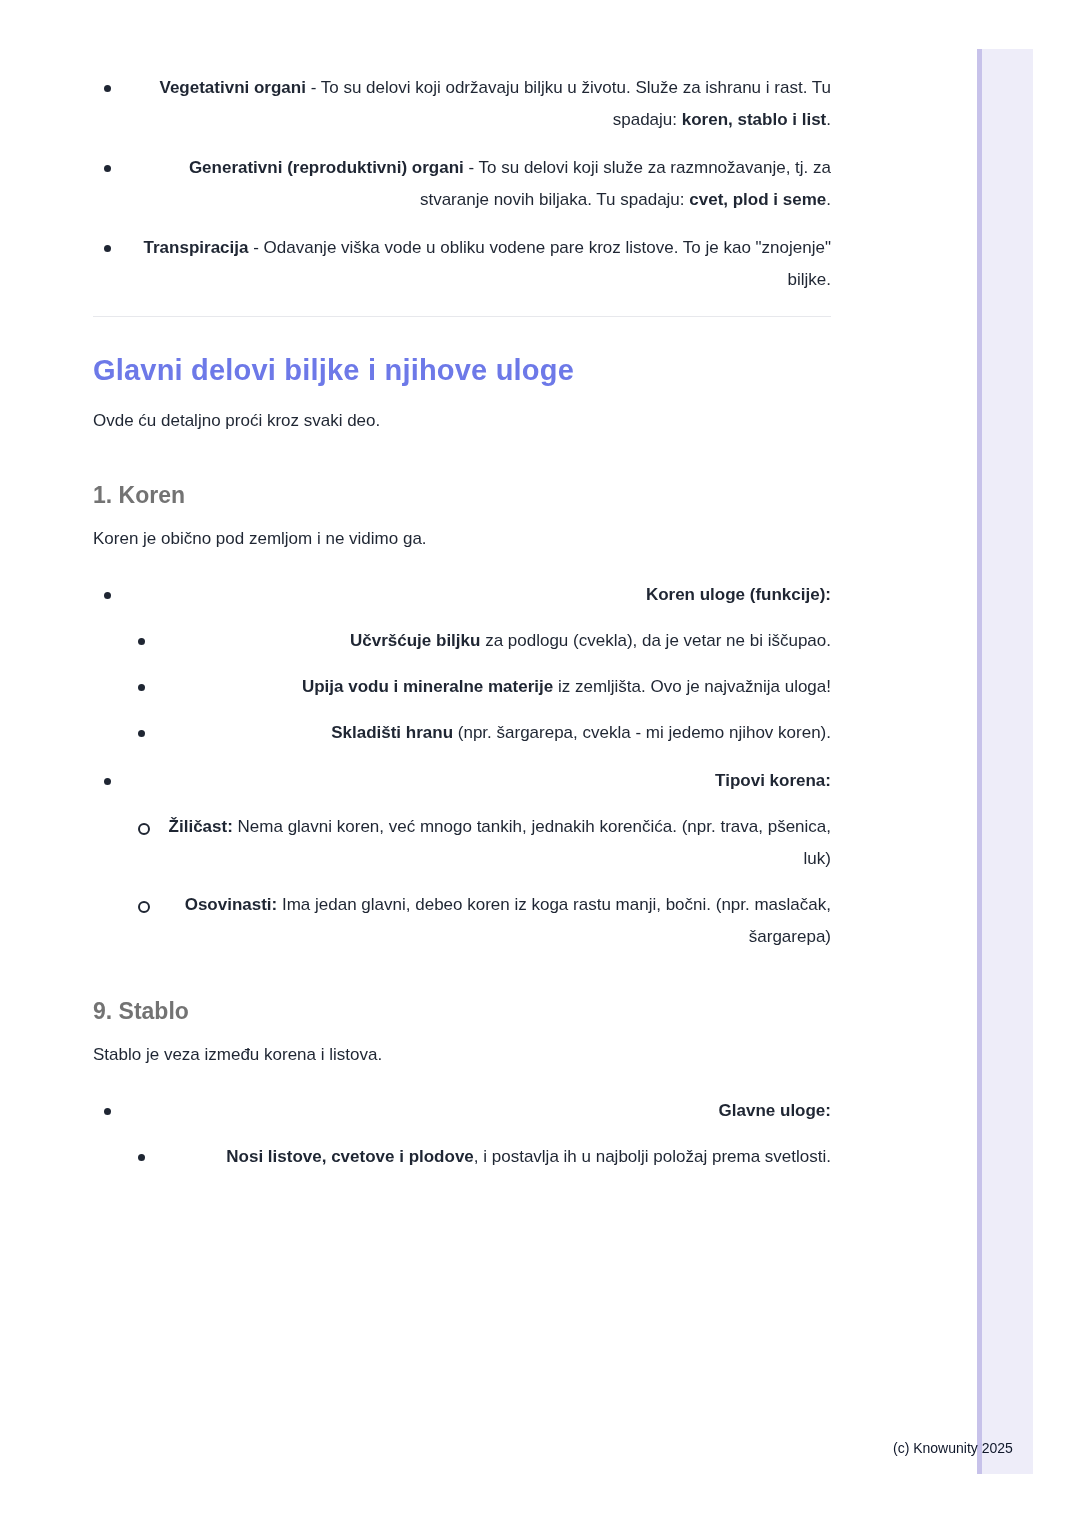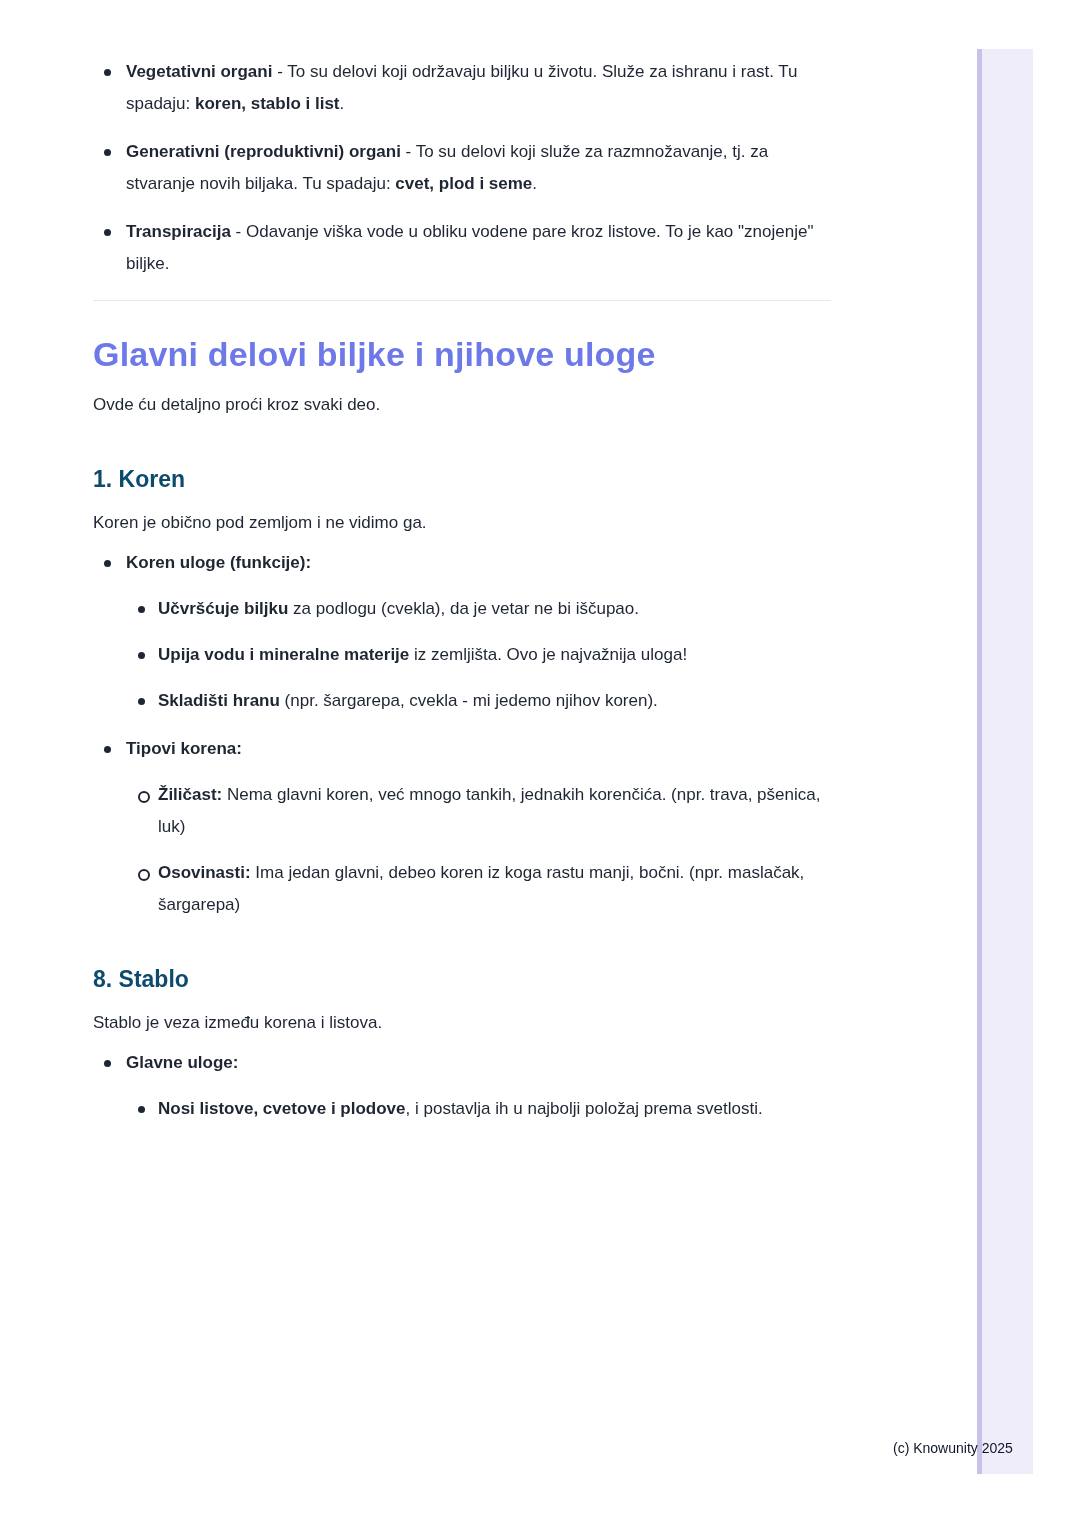--- a/index.html
+++ b/index.html
@@ -26,21 +26,21 @@
   .content {
     position: absolute;
     left: 93px; top: 48px;
     width: 738px;
     font-size: 17px;
     line-height: 32px;
     z-index: 2;
   }
   .b { font-weight: 700; }
   ul { list-style: none; }
-  ul.top { margin-top: 8px; }
+  ul.top { margin-top: 24px; text-align: right; }
   .li1 {
     position: relative;
     padding-left: 33px;
     margin-bottom: 16px;
   }
   .li1::before {
     content: "";
     position: absolute;
     left: 11px; top: 13px;
     width: 7px; height: 7px;
@@ -67,28 +67,28 @@
     width: 8px; height: 8px;
     top: 12px;
   }
   .divider {
     height: 1px;
     background: #e7e8ec;
     margin-top: 20px;
   }
   h2 {
     color: #6d79e8;
-    font-size: 34px;
+    font-size: 29px;
     line-height: 38px;
     font-weight: 700;
     margin-top: 34px;
     letter-spacing: 0.2px;
   }
   h3 {
-    color: #0c4a6e;
+    color: #737373;
     font-size: 23px;
     line-height: 32px;
     font-weight: 700;
     margin-top: 42px;
   }
   p.lede { margin-top: 16px; }
   p.body { margin-top: 12px; }
   .watermark {
     position: absolute;
     left: 893px; top: 1438px;
@@ -133,21 +133,21 @@
       </li>
       <li class="li1">
         <span><span class="b">Tipovi korena:</span></span>
         <ul class="l2">
           <li class="li2 ring"><span class="b">Žiličast:</span><span> Nema glavni koren, već mnogo tankih, jednakih korenčića. (npr. trava, pšenica, luk)</span></li>
           <li class="li2 ring"><span class="b">Osovinasti:</span><span> Ima jedan glavni, debeo koren iz koga rastu manji, bočni. (npr. maslačak, šargarepa)</span></li>
         </ul>
       </li>
     </ul>
 
-    <h3>8. Stablo</h3>
+    <h3>9. Stablo</h3>
     <p class="body">Stablo je veza između korena i listova.</p>
 
     <ul class="top">
       <li class="li1">
         <span><span class="b">Glavne uloge:</span></span>
         <ul class="l2">
           <li class="li2"><span class="b">Nosi listove, cvetove i plodove</span><span>, i postavlja ih u najbolji položaj prema svetlosti.</span></li>
         </ul>
       </li>
     </ul>

